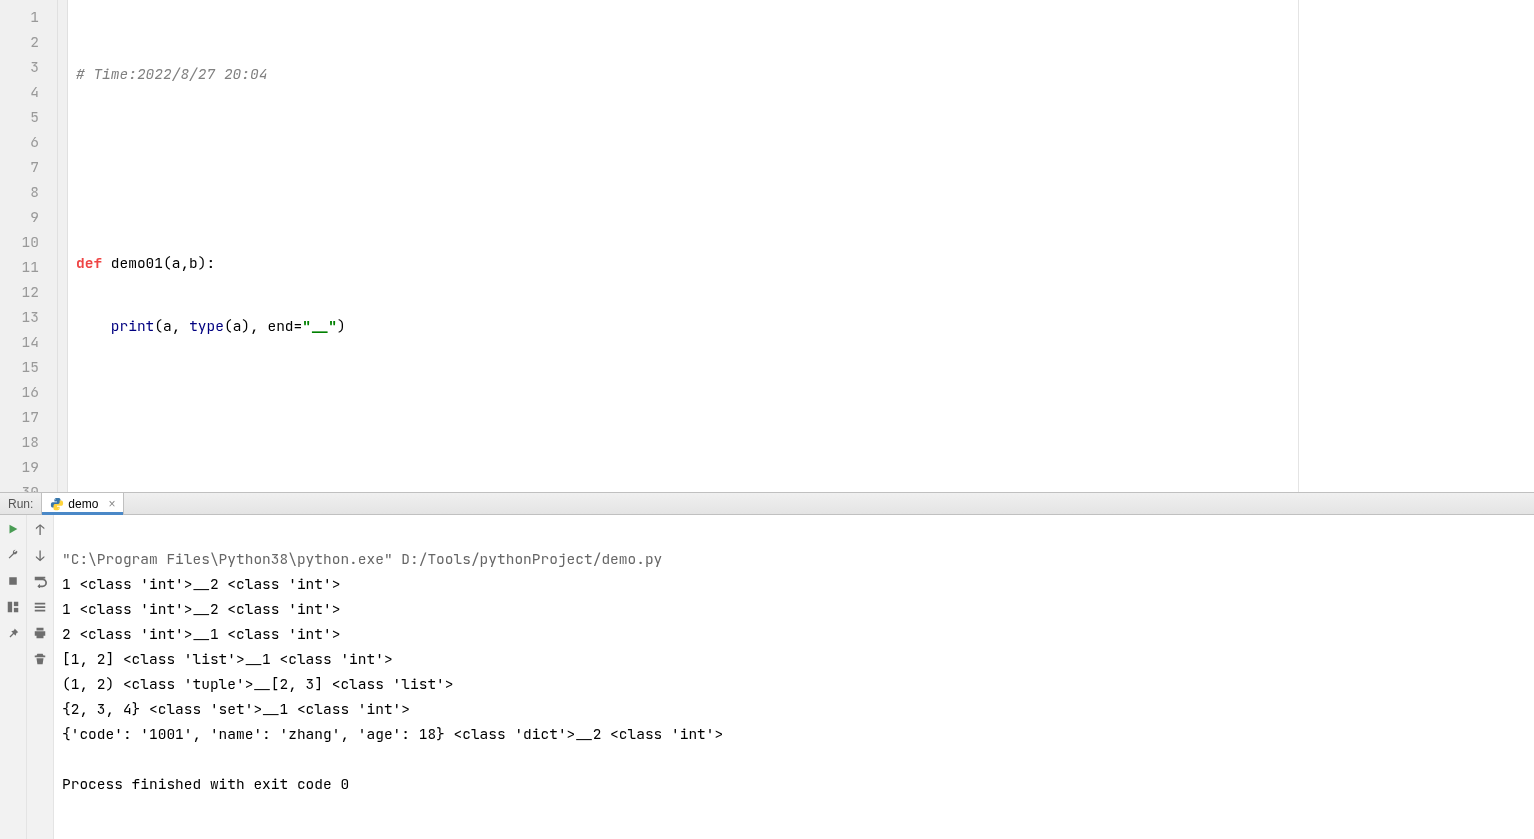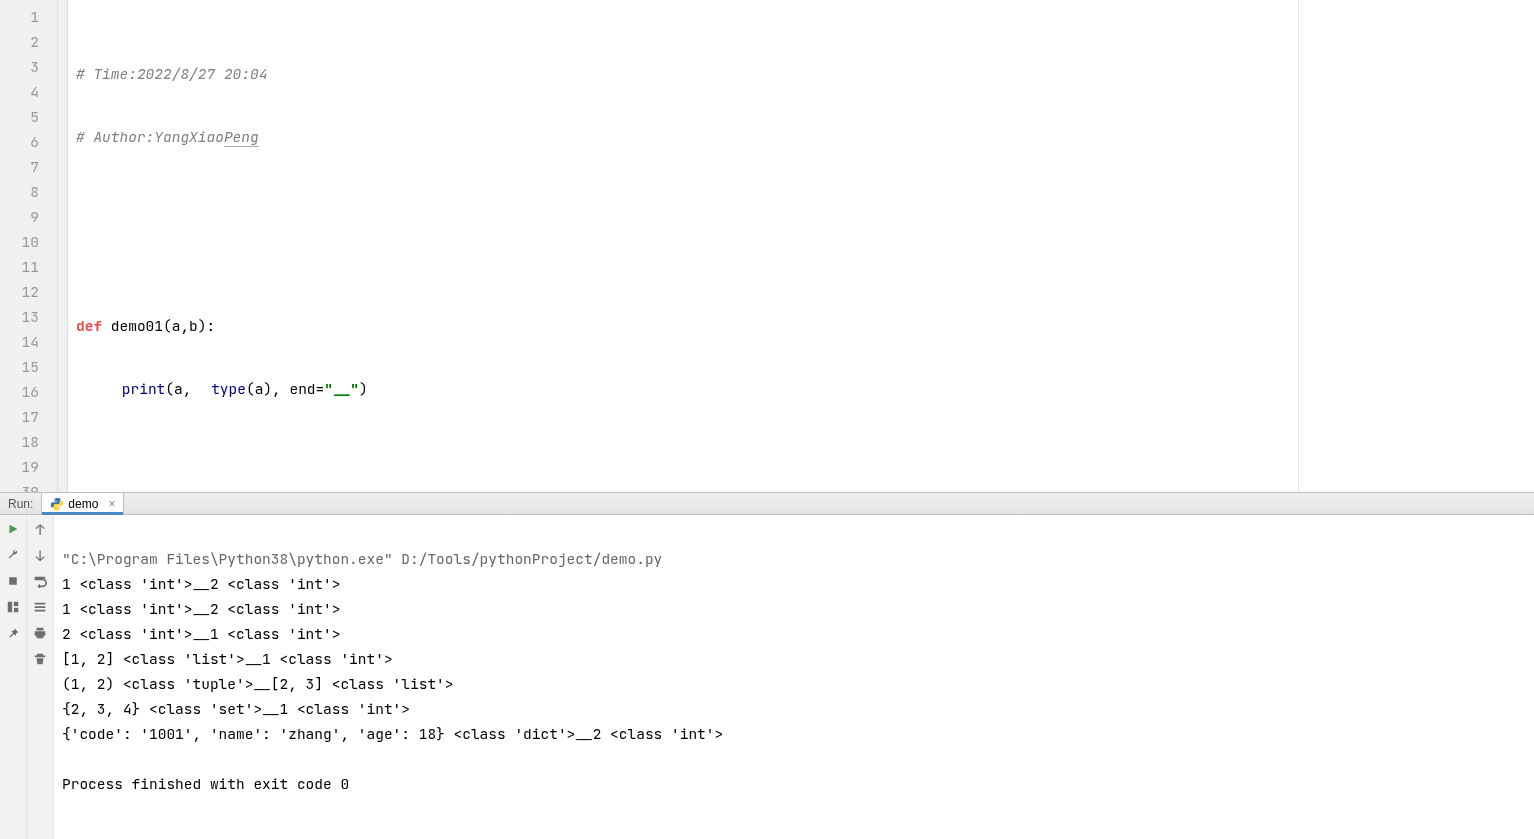--- a/index.html
+++ b/index.html
@@ -47,21 +47,21 @@
 .right-margin {
   position: absolute;
   top: 0;
   bottom: 0;
   left: 1230px;
   width: 1px;
   background: #e4e4e4;
 }
 .c-comment { color: #808080; font-style: italic; }
 .c-kw { color: #ef4444; font-weight: bold; }
-.c-builtin { color: #000080; margin-left: 11px; }
+.c-builtin { color: #000080; }
 .c-str { color: #008000; font-weight: bold; }
 .underline { border-bottom: 1px solid #aaa; }
 
 .run-panel {
   height: 347px;
   border-top: 1px solid #c0c0c0;
   display: flex;
   flex-direction: column;
   background: #f2f2f2;
 }
@@ -155,21 +155,20 @@
     <div>16</div>
     <div>17</div>
     <div>18</div>
     <div>19</div>
     <div>30</div>
   </div>
   <div class="fold-col"></div>
   <div class="code">
     <div class="right-margin"></div>
     <div class="code-line"><span class="c-comment"># Time:2022/8/27 20:04</span></div>
-    <div class="code-line"><span class="c-comment"><span># Author:YangXiao</span><span class="underline">Peng</span></span></div>
     <div class="code-line"></div>
     <div class="code-line"></div>
     <div class="code-line"><span class="c-kw">def</span> <span>demo01</span><span>(a,b):</span></div>
     <div class="code-line"><span>    </span><span class="c-builtin">print</span><span>(a, </span><span class="c-builtin">type</span><span>(a), end=</span><span class="c-str">"__"</span><span>)</span></div>
     
     
     
     
     
     

